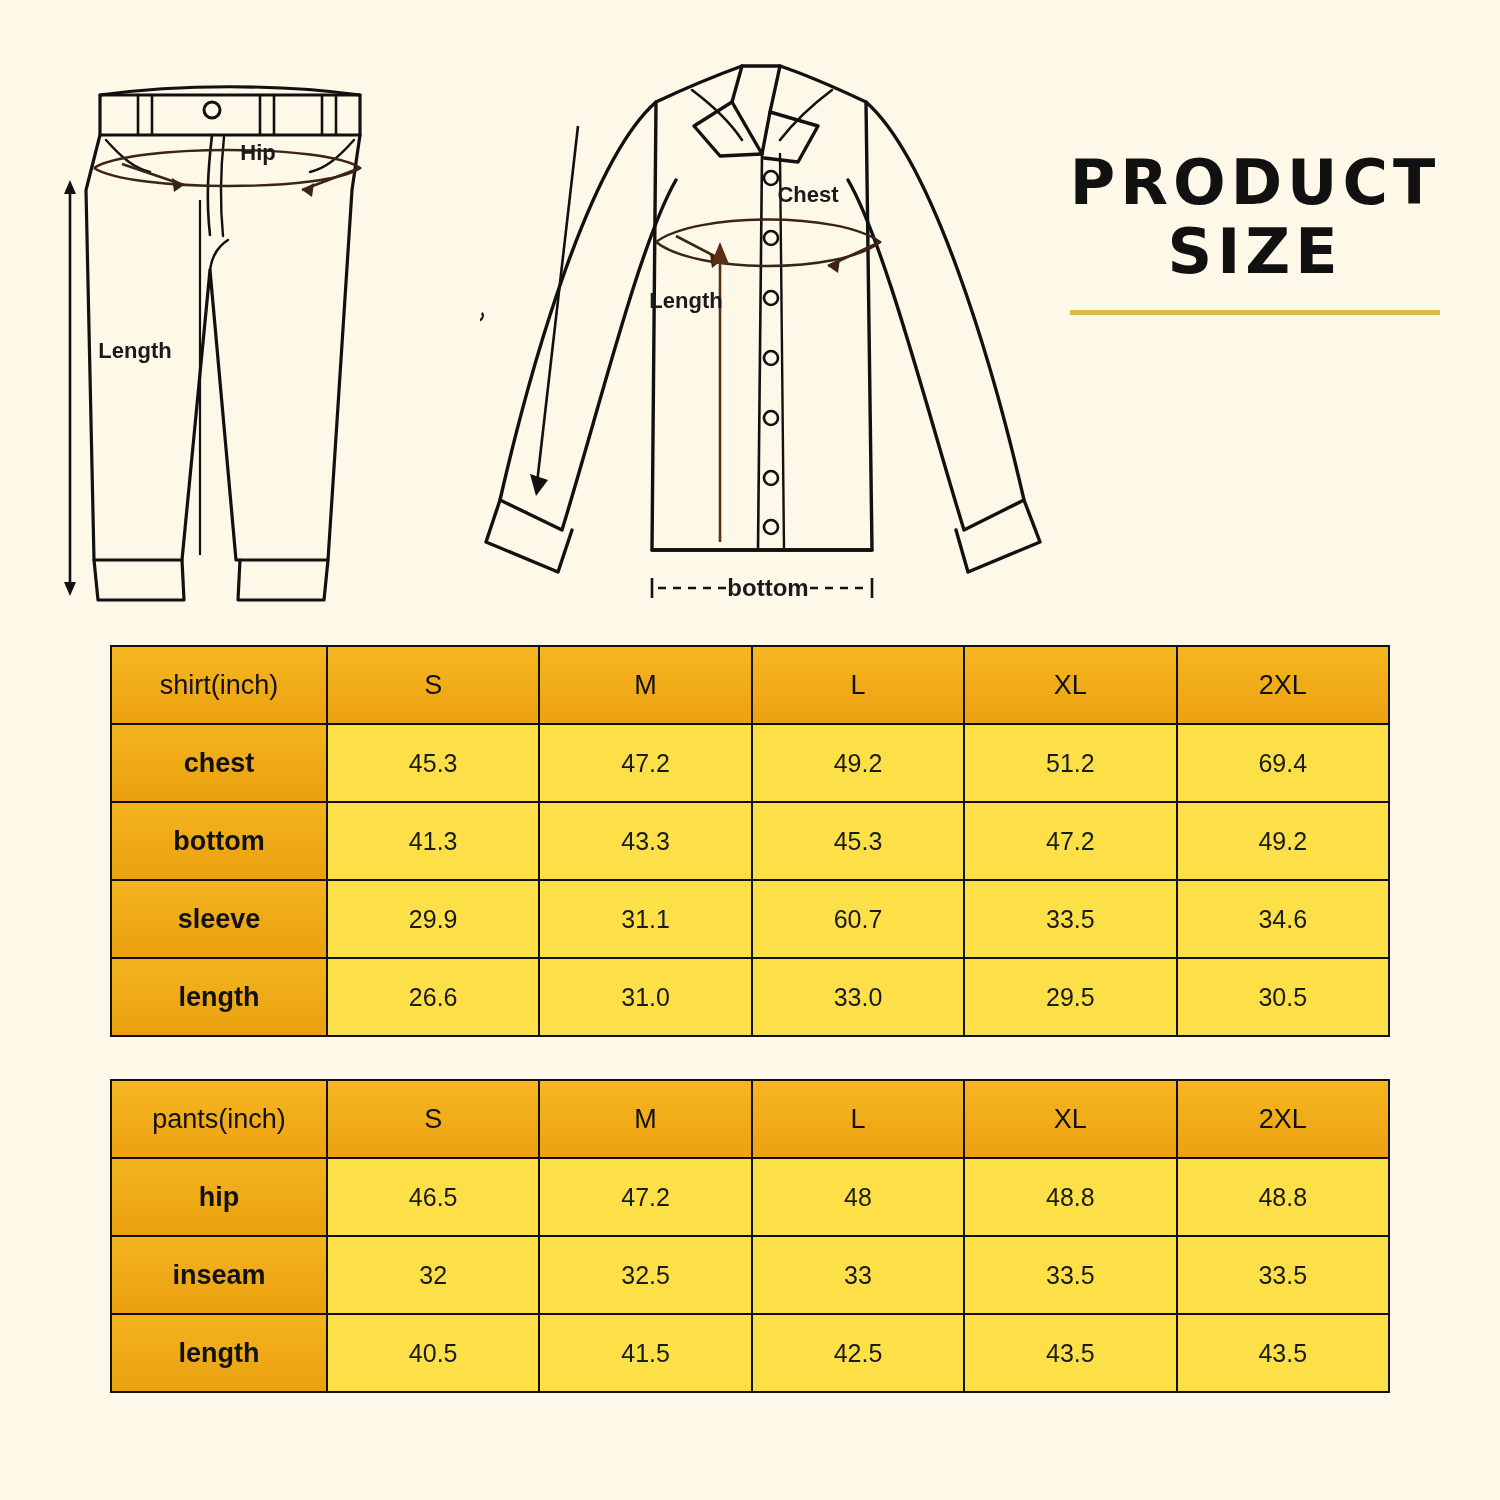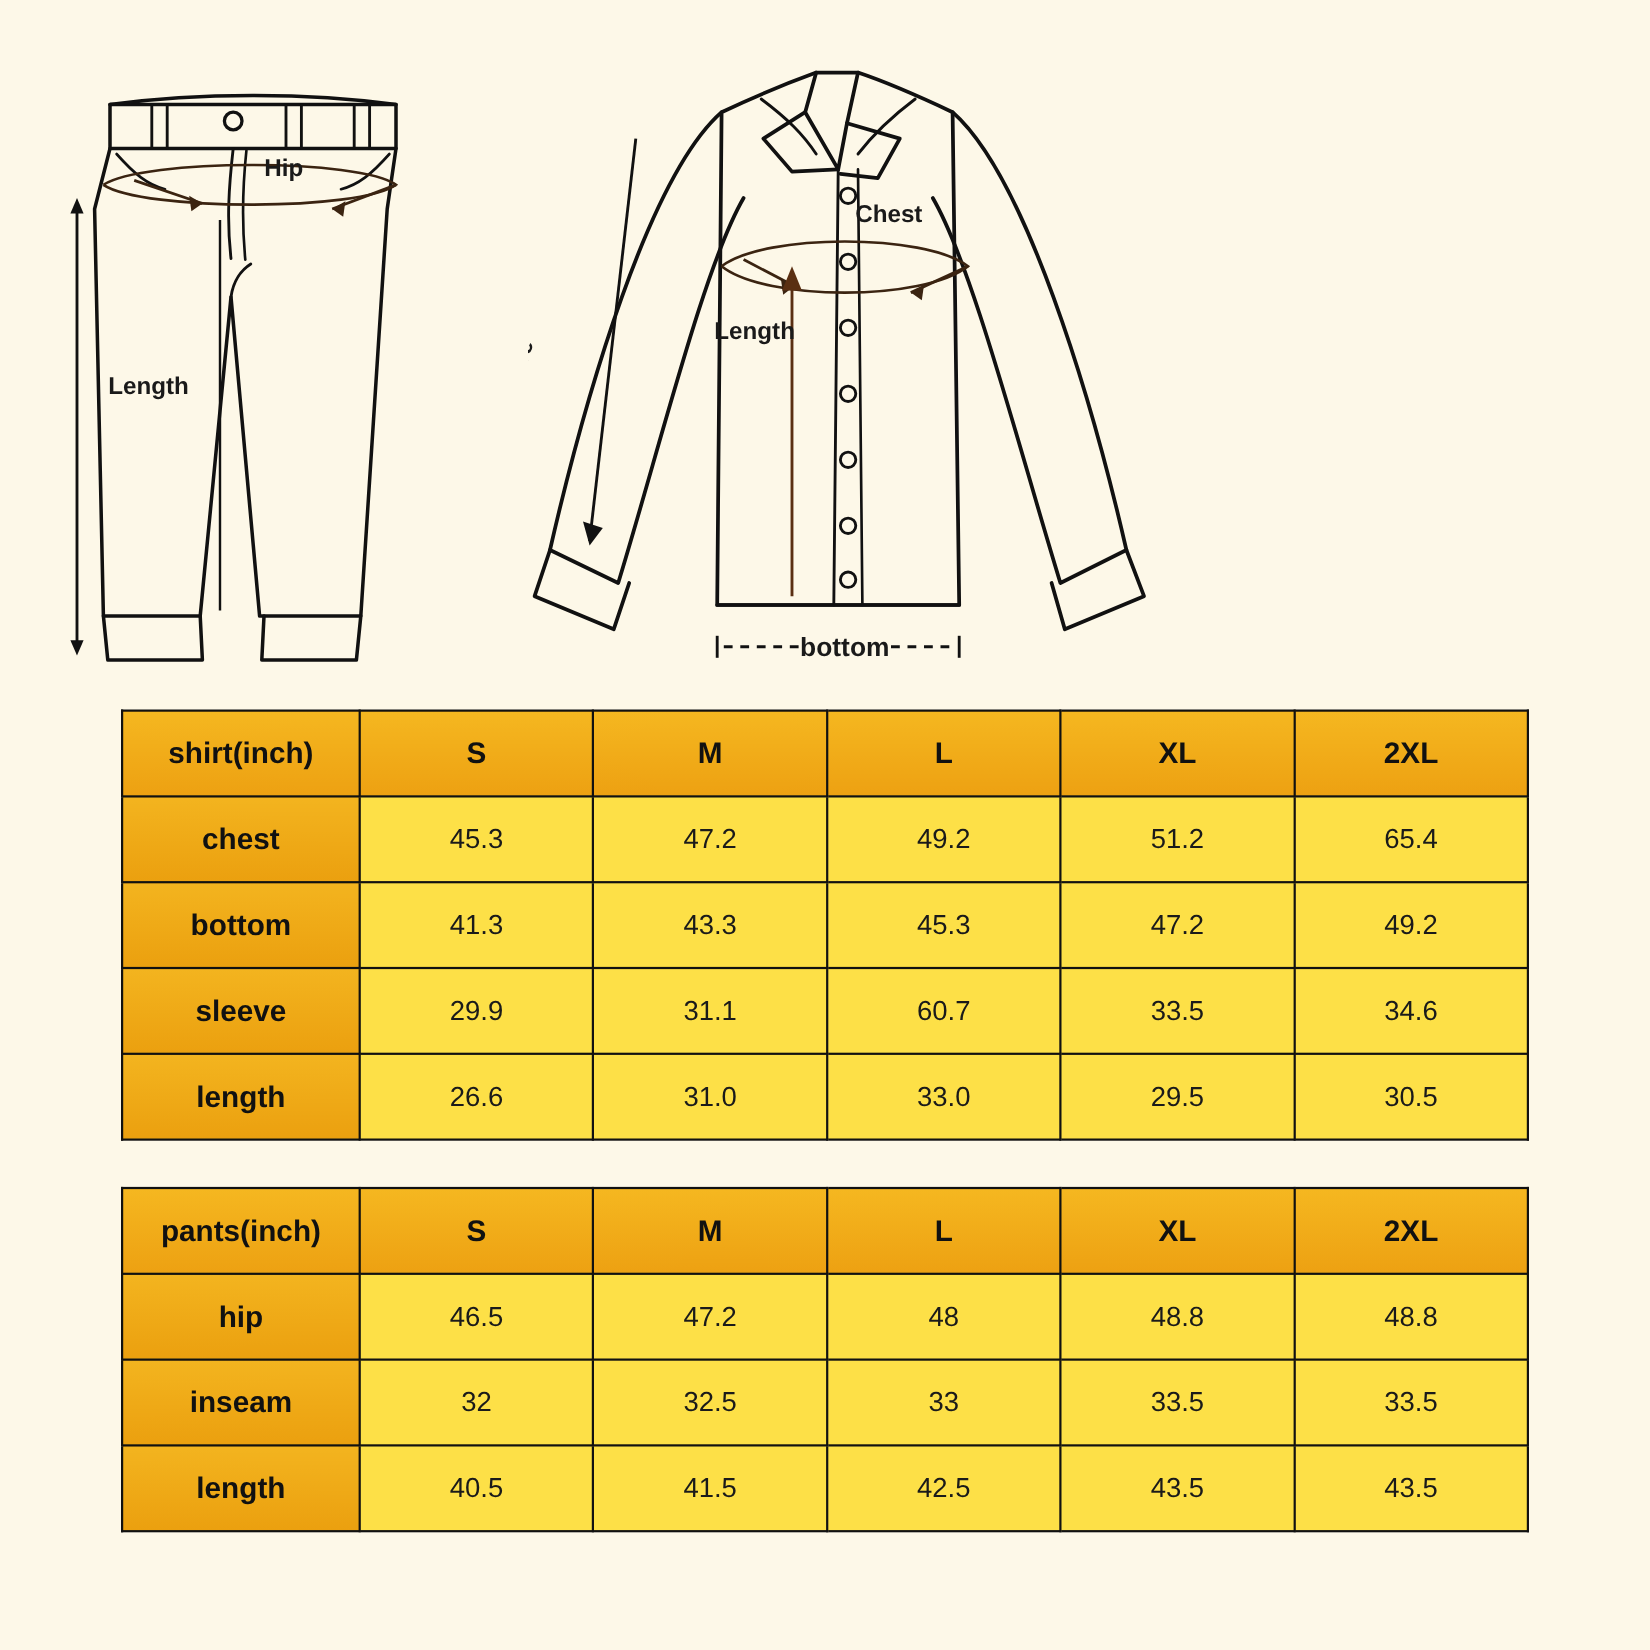--- a/index.html
+++ b/index.html
@@ -95,21 +95,21 @@
     height: 74px;
     font-family: "Liberation Sans", sans-serif;
   }
   table.size-table .corner {
     width: 212px;
   }
   
   table.size-table thead th {
     background: linear-gradient(180deg, #f5b720 0%, #eda112 100%);
     font-size: 27px;
-    font-weight: bold;
+    font-weight: normal;
     color: #111;
   }
   table.size-table thead th.corner {
     font-size: 27px;
   }
   
   table.size-table tbody th.rowlabel {
     background: linear-gradient(180deg, #f3b41f 0%, #eba00f 100%);
     font-size: 27px;
     font-weight: bold;
@@ -242,20 +242,25 @@
 
       <g stroke="#111" stroke-width="2.6">
         <path d="M172 548 L172 568"></path>
         <path d="M392 548 L392 568"></path>
         <path d="M178 558 L246 558" stroke-dasharray="8 7"></path>
         <path d="M330 558 L386 558" stroke-dasharray="8 7"></path>
       </g>
       <text class="lbl" x="288" y="566" font-size="24" text-anchor="middle">bottom</text>
     </svg>
 
+    <div class="title-block">
+      <div class="title-line1">PRODUCT</div>
+      <div class="title-line2">SIZE</div>
+      <div class="title-rule"></div>
+    </div>
   </div>
 
   <div class="tables">
 
     <table class="size-table">
       <thead>
         <tr>
           <th class="corner">shirt(inch)</th>
           <th>S</th>
           <th>M</th>
@@ -264,21 +269,21 @@
           <th>2XL</th>
         </tr>
       </thead>
       <tbody>
         <tr>
           <th class="rowlabel">chest</th>
           <td class="val">45.3</td>
           <td class="val">47.2</td>
           <td class="val">49.2</td>
           <td class="val">51.2</td>
-          <td class="val">65.4</td>
+          <td class="val">69.4</td>
         </tr>
         <tr>
           <th class="rowlabel">bottom</th>
           <td class="val">41.3</td>
           <td class="val">43.3</td>
           <td class="val">45.3</td>
           <td class="val">47.2</td>
           <td class="val">49.2</td>
         </tr>
         <tr>

